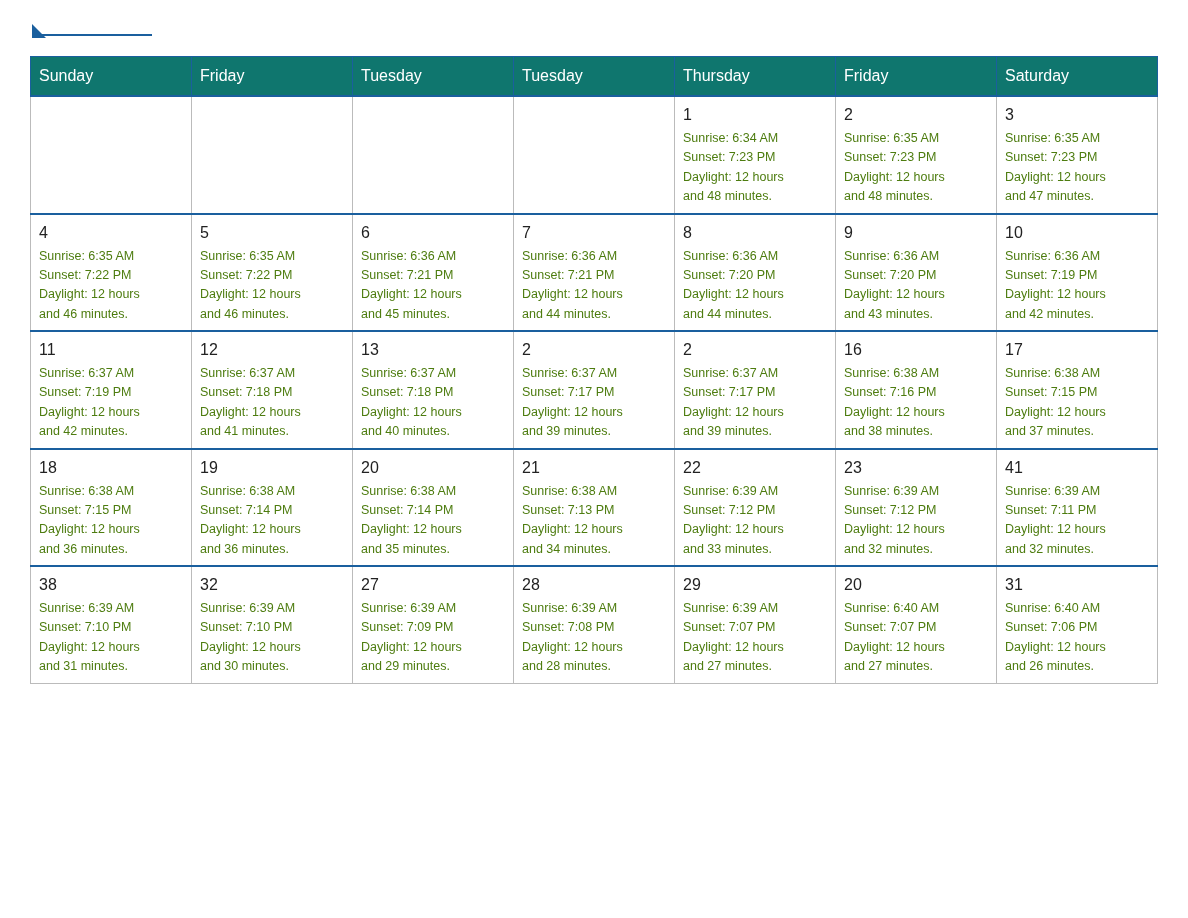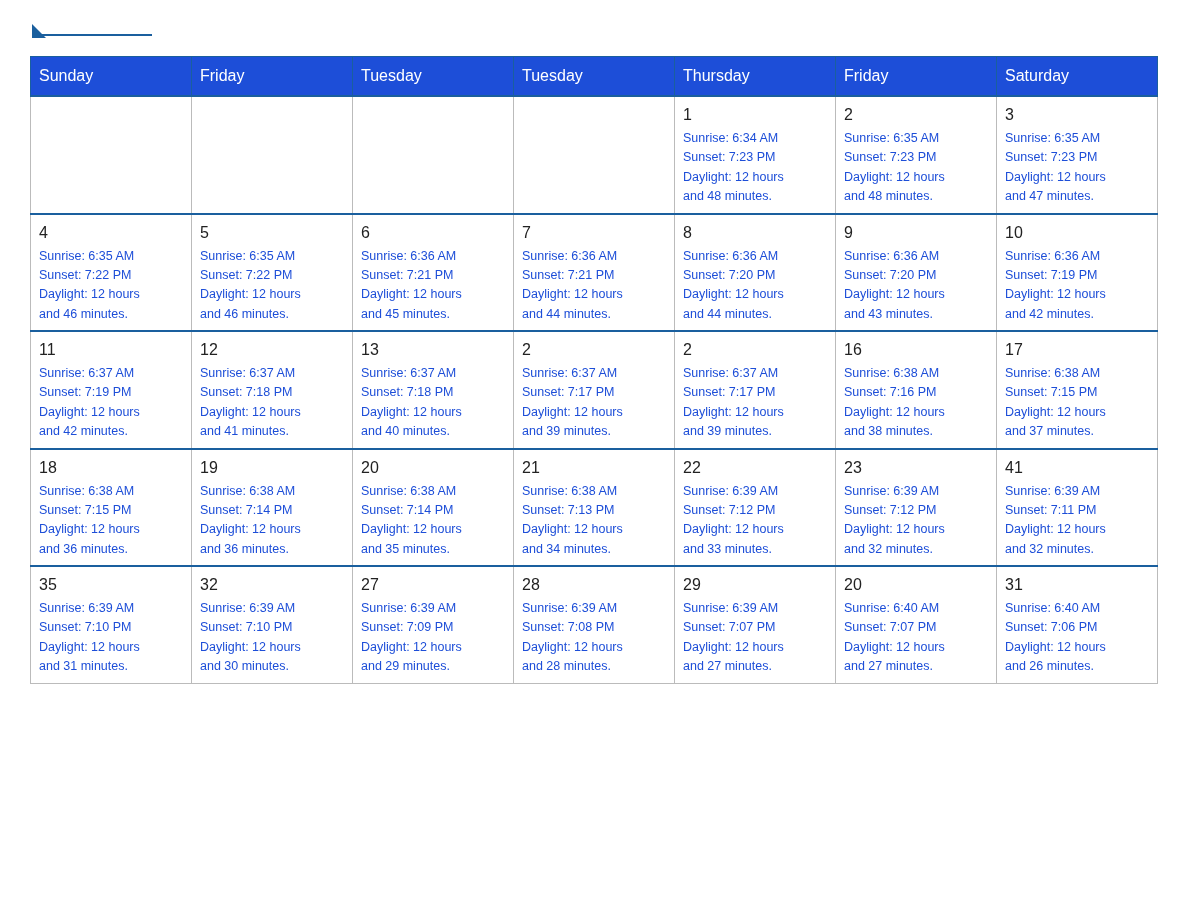--- a/index.html
+++ b/index.html
@@ -60,21 +60,21 @@
       font-size: 22px;
       color: #333;
       margin-top: 4px;
     }
     .calendar {
       width: 100%;
       border-collapse: collapse;
       border: 1px solid #999;
     }
     .calendar th {
-      background-color: #1d4ed8;
+      background-color: #0f766e;
       color: #fff;
       font-size: 16px;
       font-weight: normal;
       padding: 10px 8px;
       text-align: left;
       border: 1px solid #1a5f9e;
     }
     .calendar td {
       vertical-align: top;
       border: 1px solid #bbb;
@@ -88,21 +88,21 @@
       border-top: 2px solid #1a5f9e;
     }
     .day-number {
       font-size: 16px;
       font-weight: normal;
       color: #222;
       display: block;
       margin-bottom: 2px;
     }
     .day-info {
-      color: #1d4ed8;
+      color: #4d7c0f;
       font-size: 12.5px;
       line-height: 1.55;
     }
     .empty-cell {
       background: #fff;
     }
   </style>
 </head>
 <body>
 
@@ -239,21 +239,21 @@
           <span class="day-number">23</span>
           <div class="day-info">Sunrise: 6:39 AM<br>Sunset: 7:12 PM<br>Daylight: 12 hours<br>and 32 minutes.</div>
         </td>
         <td>
           <span class="day-number">41</span>
           <div class="day-info">Sunrise: 6:39 AM<br>Sunset: 7:11 PM<br>Daylight: 12 hours<br>and 32 minutes.</div>
         </td>
       </tr>
       <tr class="week-row">
         <td>
-          <span class="day-number">35</span>
+          <span class="day-number">38</span>
           <div class="day-info">Sunrise: 6:39 AM<br>Sunset: 7:10 PM<br>Daylight: 12 hours<br>and 31 minutes.</div>
         </td>
         <td>
           <span class="day-number">32</span>
           <div class="day-info">Sunrise: 6:39 AM<br>Sunset: 7:10 PM<br>Daylight: 12 hours<br>and 30 minutes.</div>
         </td>
         <td>
           <span class="day-number">27</span>
           <div class="day-info">Sunrise: 6:39 AM<br>Sunset: 7:09 PM<br>Daylight: 12 hours<br>and 29 minutes.</div>
         </td>

